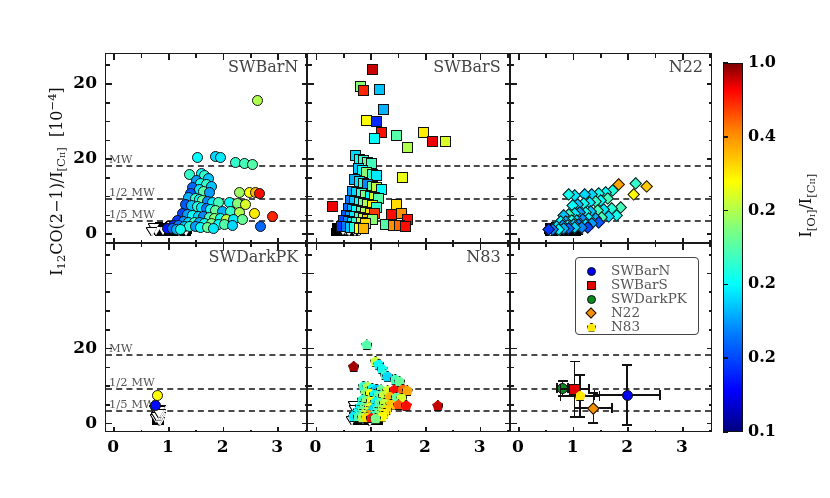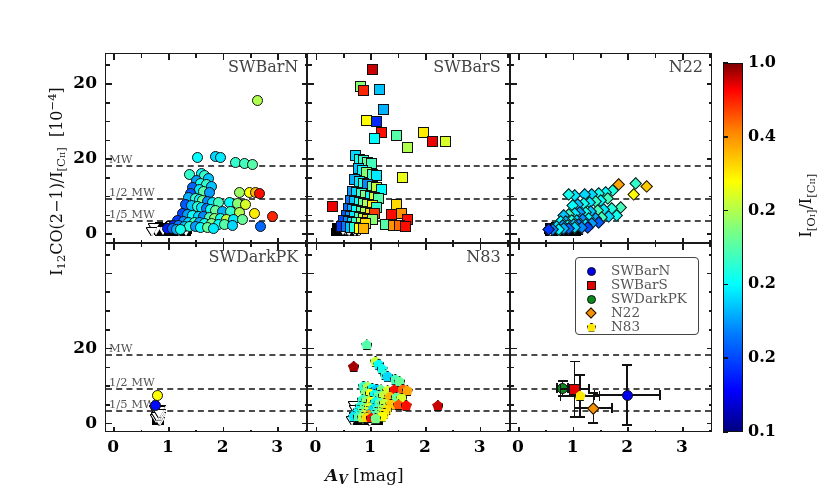--- a/index.html
+++ b/index.html
@@ -54,23 +54,20 @@
 </style>
 </head>
 <body>
 
 <div id="fig">
 
   <div id="ylabel">
     <span>I<span class="sub">12</span>CO(2−1)<span style="font-style:normal">/</span>I<span class="sub">[C<span class="sc">ii</span>]</span> &nbsp;[10<span class="sup">−4</span>]</span>
   </div>
 
-  <div id="xlabel">
-    <span class="ital">A<span class="sub">V</span></span><span> [mag]</span>
-  </div>
 
   <div id="cblabel">
     I<span class="sub">[O<span class="sc">i</span>]</span>/I<span class="sub">[C<span class="sc">ii</span>]</span>
   </div>
 
   <div id="colorbar"></div>
 
   <div id="legendbox">
       <div class="lgrow" style="top: 6px;">
         <div class="mk mk-circle" style="left: 4px; top: 2.5px; width: 9px; height: 9px; background: rgb(0, 0, 238);"></div>

